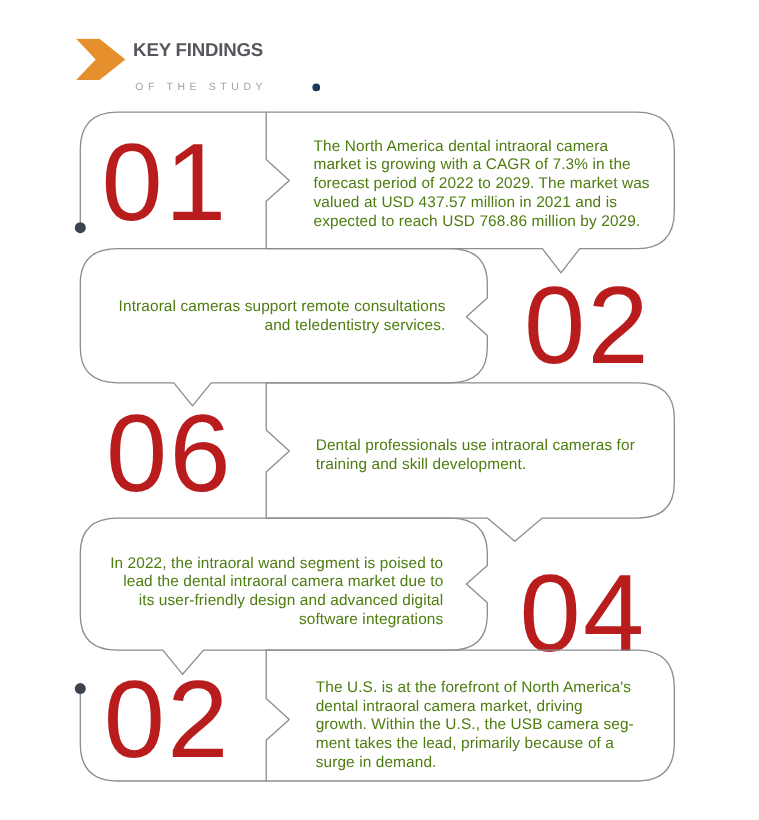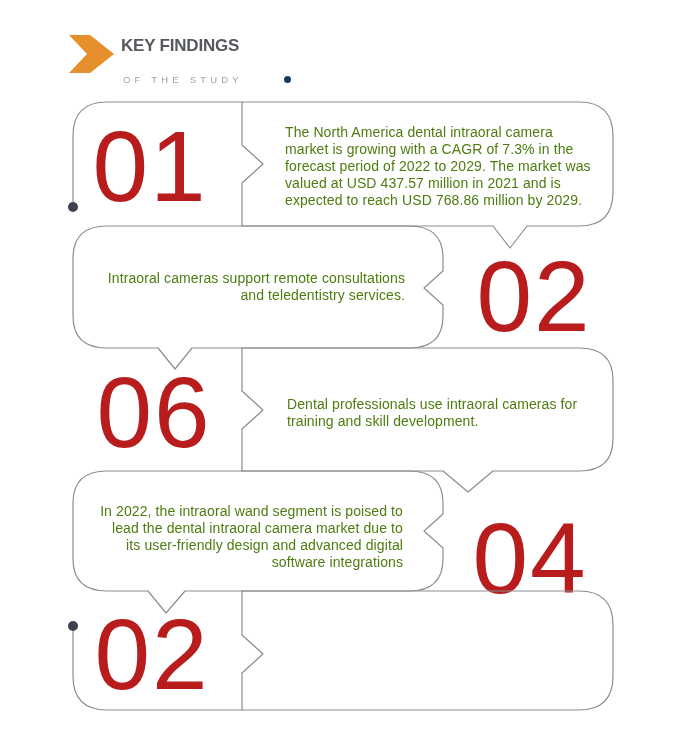--- a/index.html
+++ b/index.html
@@ -98,14 +98,19 @@
 valued at USD 437.57 million in 2021 and is
 expected to reach USD 768.86 million by 2029.</div>
   <div class="finding-text t-right" style="right:285px;top:270px;width:340px;">Intraoral cameras support remote consultations
 and teledentistry services.</div>
   <div class="finding-text t-left" style="left:287px;top:396px;width:325px;">Dental professionals use intraoral cameras for
 training and skill development.</div>
   <div class="finding-text t-right" style="right:287px;top:503px;width:340px;">In 2022, the intraoral wand segment is poised to
 lead the dental intraoral camera market due to
 its user-friendly design and advanced digital
 software integrations</div>
+  <div class="finding-text t-left" style="left:287px;top:616px;width:325px;">The U.S. is at the forefront of North America's
+dental intraoral camera market, driving
+growth. Within the U.S., the USB camera seg-
+ment takes the lead, primarily because of a
+surge in demand.</div>
 
 </div>
 
 </body></html>

